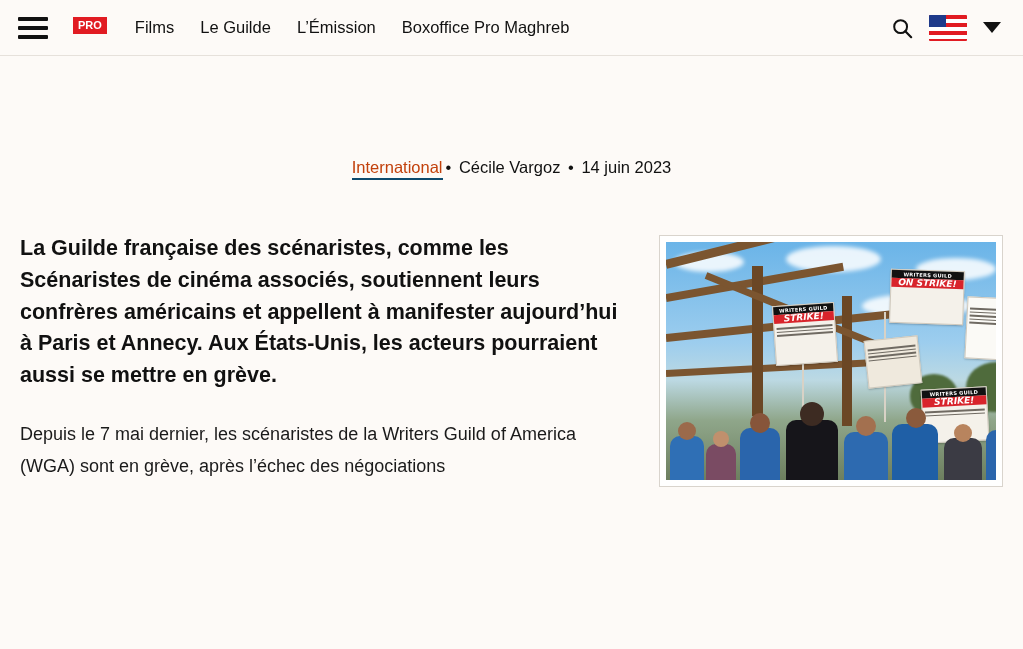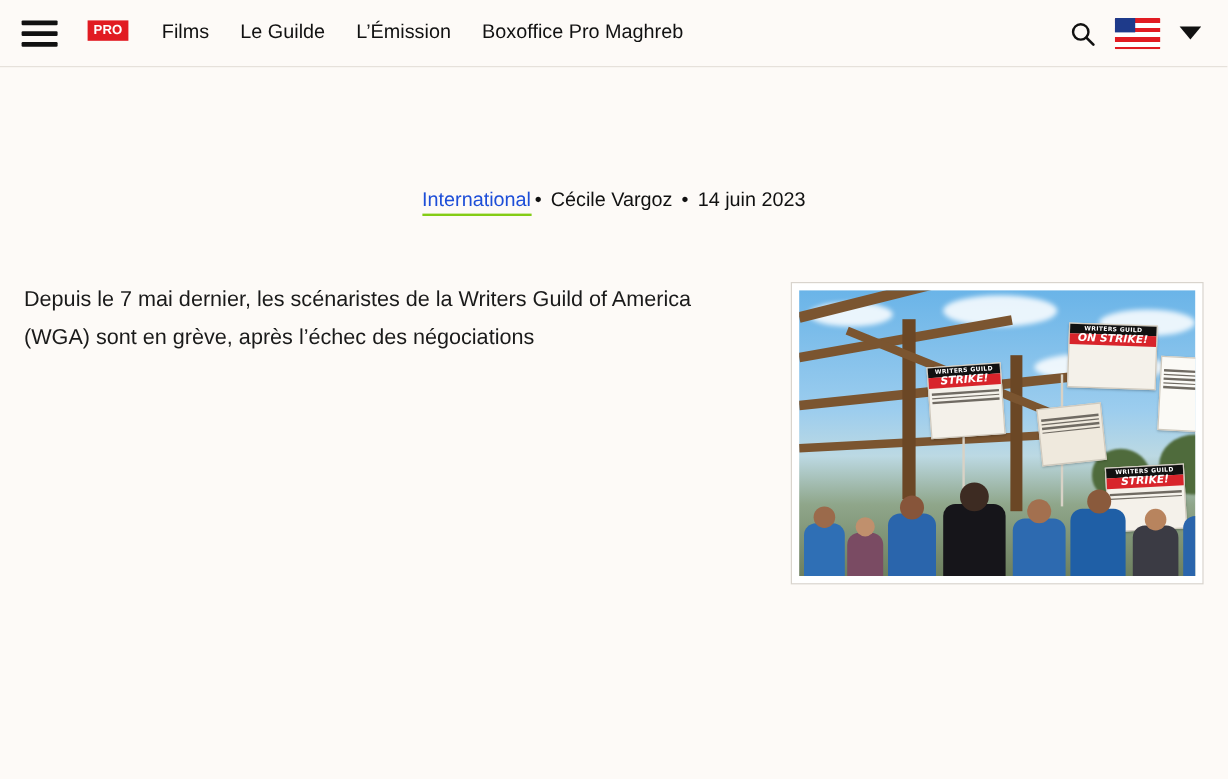--- a/index.html
+++ b/index.html
@@ -144,25 +144,25 @@
     letter-spacing: -0.5px;
     color: #0c0c0c;
   }
   .meta {
     margin-top: 44px;
     text-align: center;
     font-size: 16.5px;
     color: #111;
   }
   .meta .category {
-    border-bottom: 2px solid #84cc16;
+    border-bottom: 2px solid #0c4a6e;
     padding-bottom: 2px;
     cursor: pointer;
     text-decoration: none;
-    color: #1d4ed8;
+    color: #c2410c;
   }
   .meta .sep {
     margin: 0 3px;
   }
 
   
   .body-wrap {
     display: flex;
     gap: 34px;
     padding: 0 20px;
@@ -317,20 +317,21 @@
 <div class="article">
 
 
   <div class="meta">
     <a class="category">International</a><span class="sep">•</span> <span>Cécile Vargoz</span> <span class="sep">•</span> <span>14 juin 2023</span>
   </div>
 
   <div class="body-wrap">
 
     <div class="col-text">
+      <p class="lede">La Guilde française des scénaristes, comme les Scénaristes de cinéma associés, soutiennent leurs confrères américains et appellent à manifester aujourd’hui à Paris et Annecy. Aux États-Unis, les acteurs pourraient aussi se mettre en grève.</p>
       <p class="para">Depuis le 7 mai dernier, les scénaristes de la Writers Guild of America (WGA) sont en grève, après l’échec des négociations</p>
     </div>
 
     <div class="col-img">
       <div class="photo-frame">
         <div class="photo">
 
           <div class="cloud" style="left:8px;  top:10px; width:70px; height:20px;"></div>
           <div class="cloud" style="left:120px; top:4px;  width:95px; height:26px;"></div>
           <div class="cloud" style="left:250px; top:16px; width:80px; height:22px;"></div>

